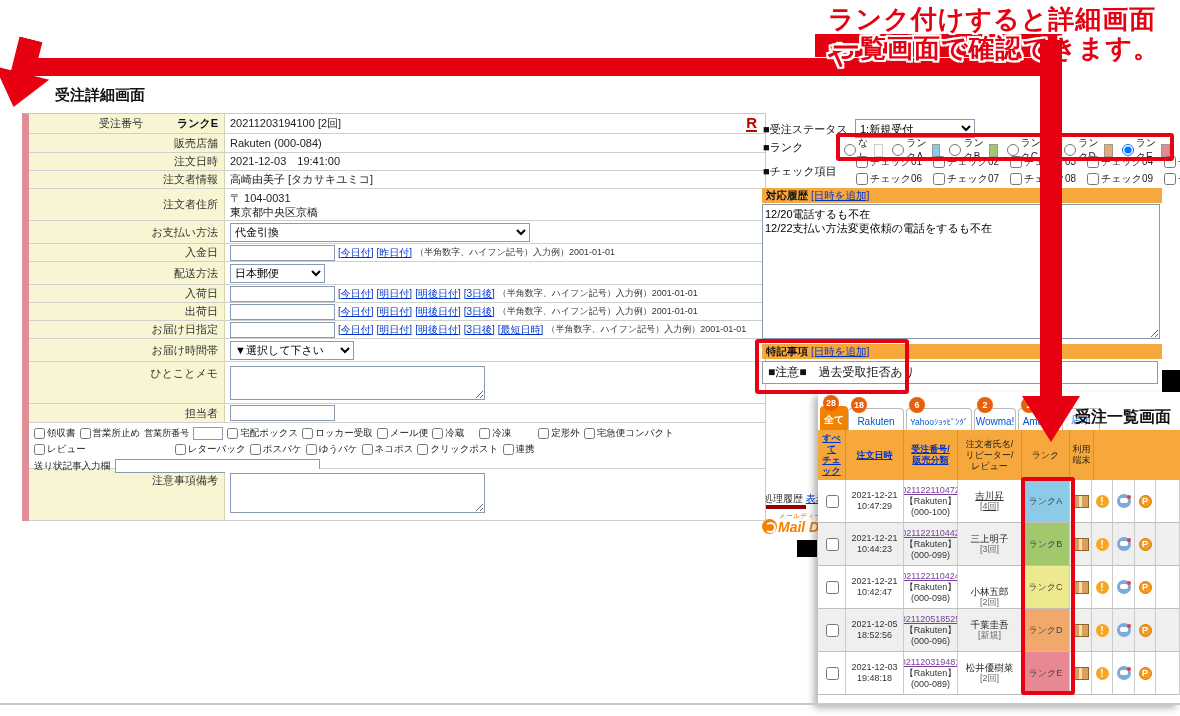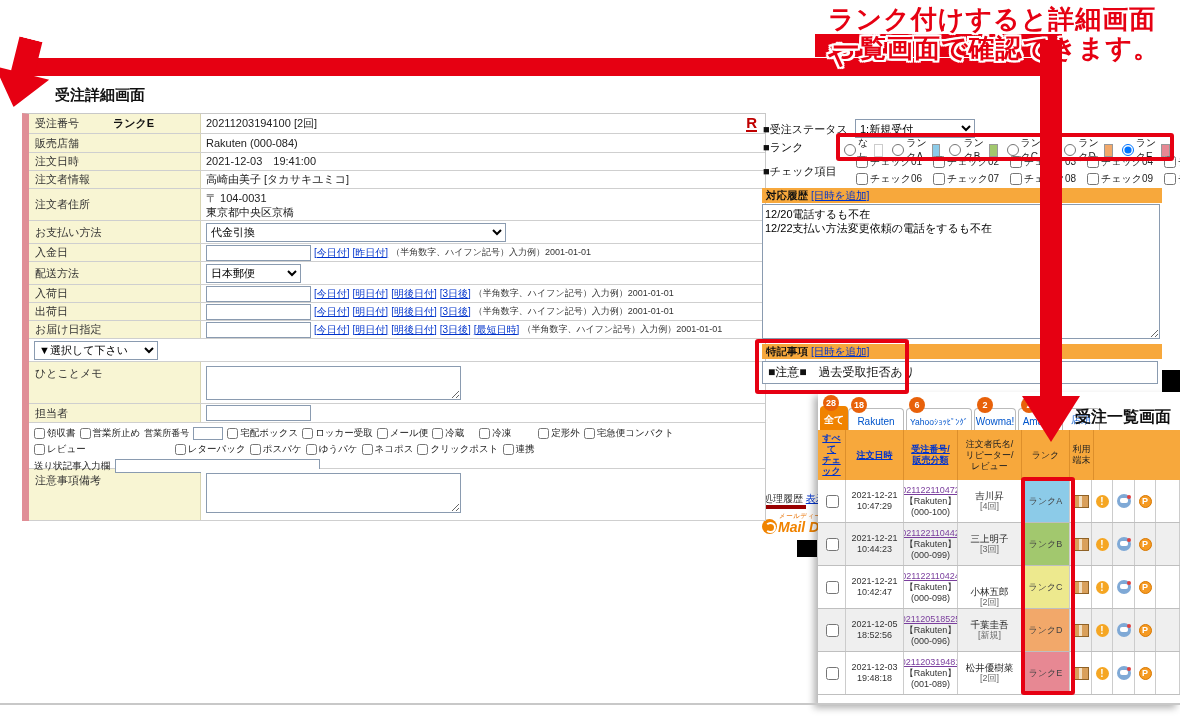--- a/index.html
+++ b/index.html
@@ -19,22 +19,22 @@
       clip-path:polygon(50% 100%,0 0,100% 0);}
   .redbox{position:absolute;border:4px solid #E60012;border-radius:3px;z-index:8;pointer-events:none;}
   #box-rank-detail{left:836px;top:133px;width:330px;height:20px;}
   #box-notes{left:755px;top:339px;width:146px;height:47px;}
   #box-rank-list{left:1021px;top:477px;width:46px;height:210px;}
   
   .detail-title{position:absolute;left:55px;top:86px;font-size:15px;font-weight:bold;color:#111;z-index:2;}
   .form{position:absolute;left:22px;top:113px;width:736px;border-top:1px solid #C8C8C8;border-right:1px solid #C8C8C8;
         border-left:7px solid #E08E96;z-index:2;background:#fff;}
   .row{display:flex;border-bottom:1px solid #CFCFCF;box-sizing:border-box;}
-  .row .lab{width:172px;background:#F8F5D3;padding:6px 6px;display:flex;align-items:center;box-sizing:border-box;
-            border-right:1px solid #D8D4B0;font-size:11px;color:#333;}
+  .row .lab{width:196px;background:#F8F5D3;padding:6px 6px;display:flex;align-items:center;box-sizing:border-box;
+            border-right:1px solid #D8D4B0;font-size:11px;color:#333;justify-content:flex-end;}
   .row .val{flex:1;background:#fff;padding:1px 5px;display:flex;align-items:center;gap:3px;position:relative;box-sizing:border-box;font-size:11px;color:#222;}
   .row.top .lab,.row.top .val{align-items:flex-start;padding-top:4px;}
   .rank-b{font-weight:bold;margin-left:34px;color:#111;}
   .rlogo{position:absolute;right:8px;top:1px;color:#BF0000;font-weight:bold;font-size:15px;border-bottom:2px solid #BF0000;line-height:15px;}
   input[type=text],textarea,select{font-family:"Liberation Sans",sans-serif;font-size:11px;border:1px solid #8a9bb0;background:#fff;box-sizing:border-box;}
   .ti{height:16px;width:105px;}
   .sel{height:19px;}
   .dl{color:#0033CC;text-decoration:underline;font-size:10px;white-space:nowrap;}
   .note{font-size:9px;color:#333;white-space:nowrap;}
   .addr{line-height:14px;}
@@ -203,20 +203,21 @@
         <input type="text" class="ti" style="">
         <a href="#" class="dl">[今日付]</a>
         <a href="#" class="dl">[明日付]</a>
         <a href="#" class="dl">[明後日付]</a>
         <a href="#" class="dl">[3日後]</a>
         <a href="#" class="dl">[最短日時]</a>
         <span class="note">（半角数字、ハイフン記号）入力例）2001-01-01</span>
       </div>
     </div>
     <div class="row" style="height:23px">
+      <div class="lab">お届け時間帯</div>
       <div class="val">
           <select class="sel" style="width:124px">
         <option>▼選択して下さい</option></select>
         </div>
     </div>
     <div class="row top" style="height:42px">
       <div class="lab">ひとことメモ</div>
       <div class="val">
           <textarea style="width: 255px; height: 34px; resize: both;"></textarea>
         </div>
@@ -464,21 +465,21 @@
           </div>
           <div class="lcell" style="width: 58px;">
             <span>2021-12-21</span>
             <span>10:47:29</span>
           </div>
           <div class="lcell" style="width: 54px;">
             <a href="#" class="olink">20211221104729</a>
             <span>【Rakuten】</span>
             <span>(000-100)</span>
           </div>
-          <div class="lcell" style="width: 64px;">
+          <div class="lcell" style="width: 64px; text-decoration: underline;">
             <span class="nm">吉川昇</span>
             <span class="visits">[4回]</span>
           </div>
           <div class="lcell rank-cell" style="width: 48px; background: rgb(140, 203, 232);">ランクA</div>
           <div class="lcell icwrap" style="width: 22px;">
             <span class="ic ic-pkg"></span>
           </div>
           <div class="lcell icwrap" style="width: 21px;">
             <span class="ic ic-alert"></span>
           </div>
@@ -590,21 +591,21 @@
           <div class="lcell" style="width: 28px;">
             <input type="checkbox" style="">
           </div>
           <div class="lcell" style="width: 58px;">
             <span>2021-12-03</span>
             <span>19:48:18</span>
           </div>
           <div class="lcell" style="width: 54px;">
             <a href="#" class="olink">20211203194818</a>
             <span>【Rakuten】</span>
-            <span>(001-089)</span>
+            <span>(000-089)</span>
           </div>
           <div class="lcell" style="width: 64px;">
             <span class="nm">松井優樹菜</span>
             <span class="visits">[2回]</span>
           </div>
           <div class="lcell rank-cell" style="width: 48px; background: rgb(231, 136, 147);">ランクE</div>
           <div class="lcell icwrap" style="width: 22px;">
             <span class="ic ic-pkg"></span>
           </div>
           <div class="lcell icwrap" style="width: 21px;">

